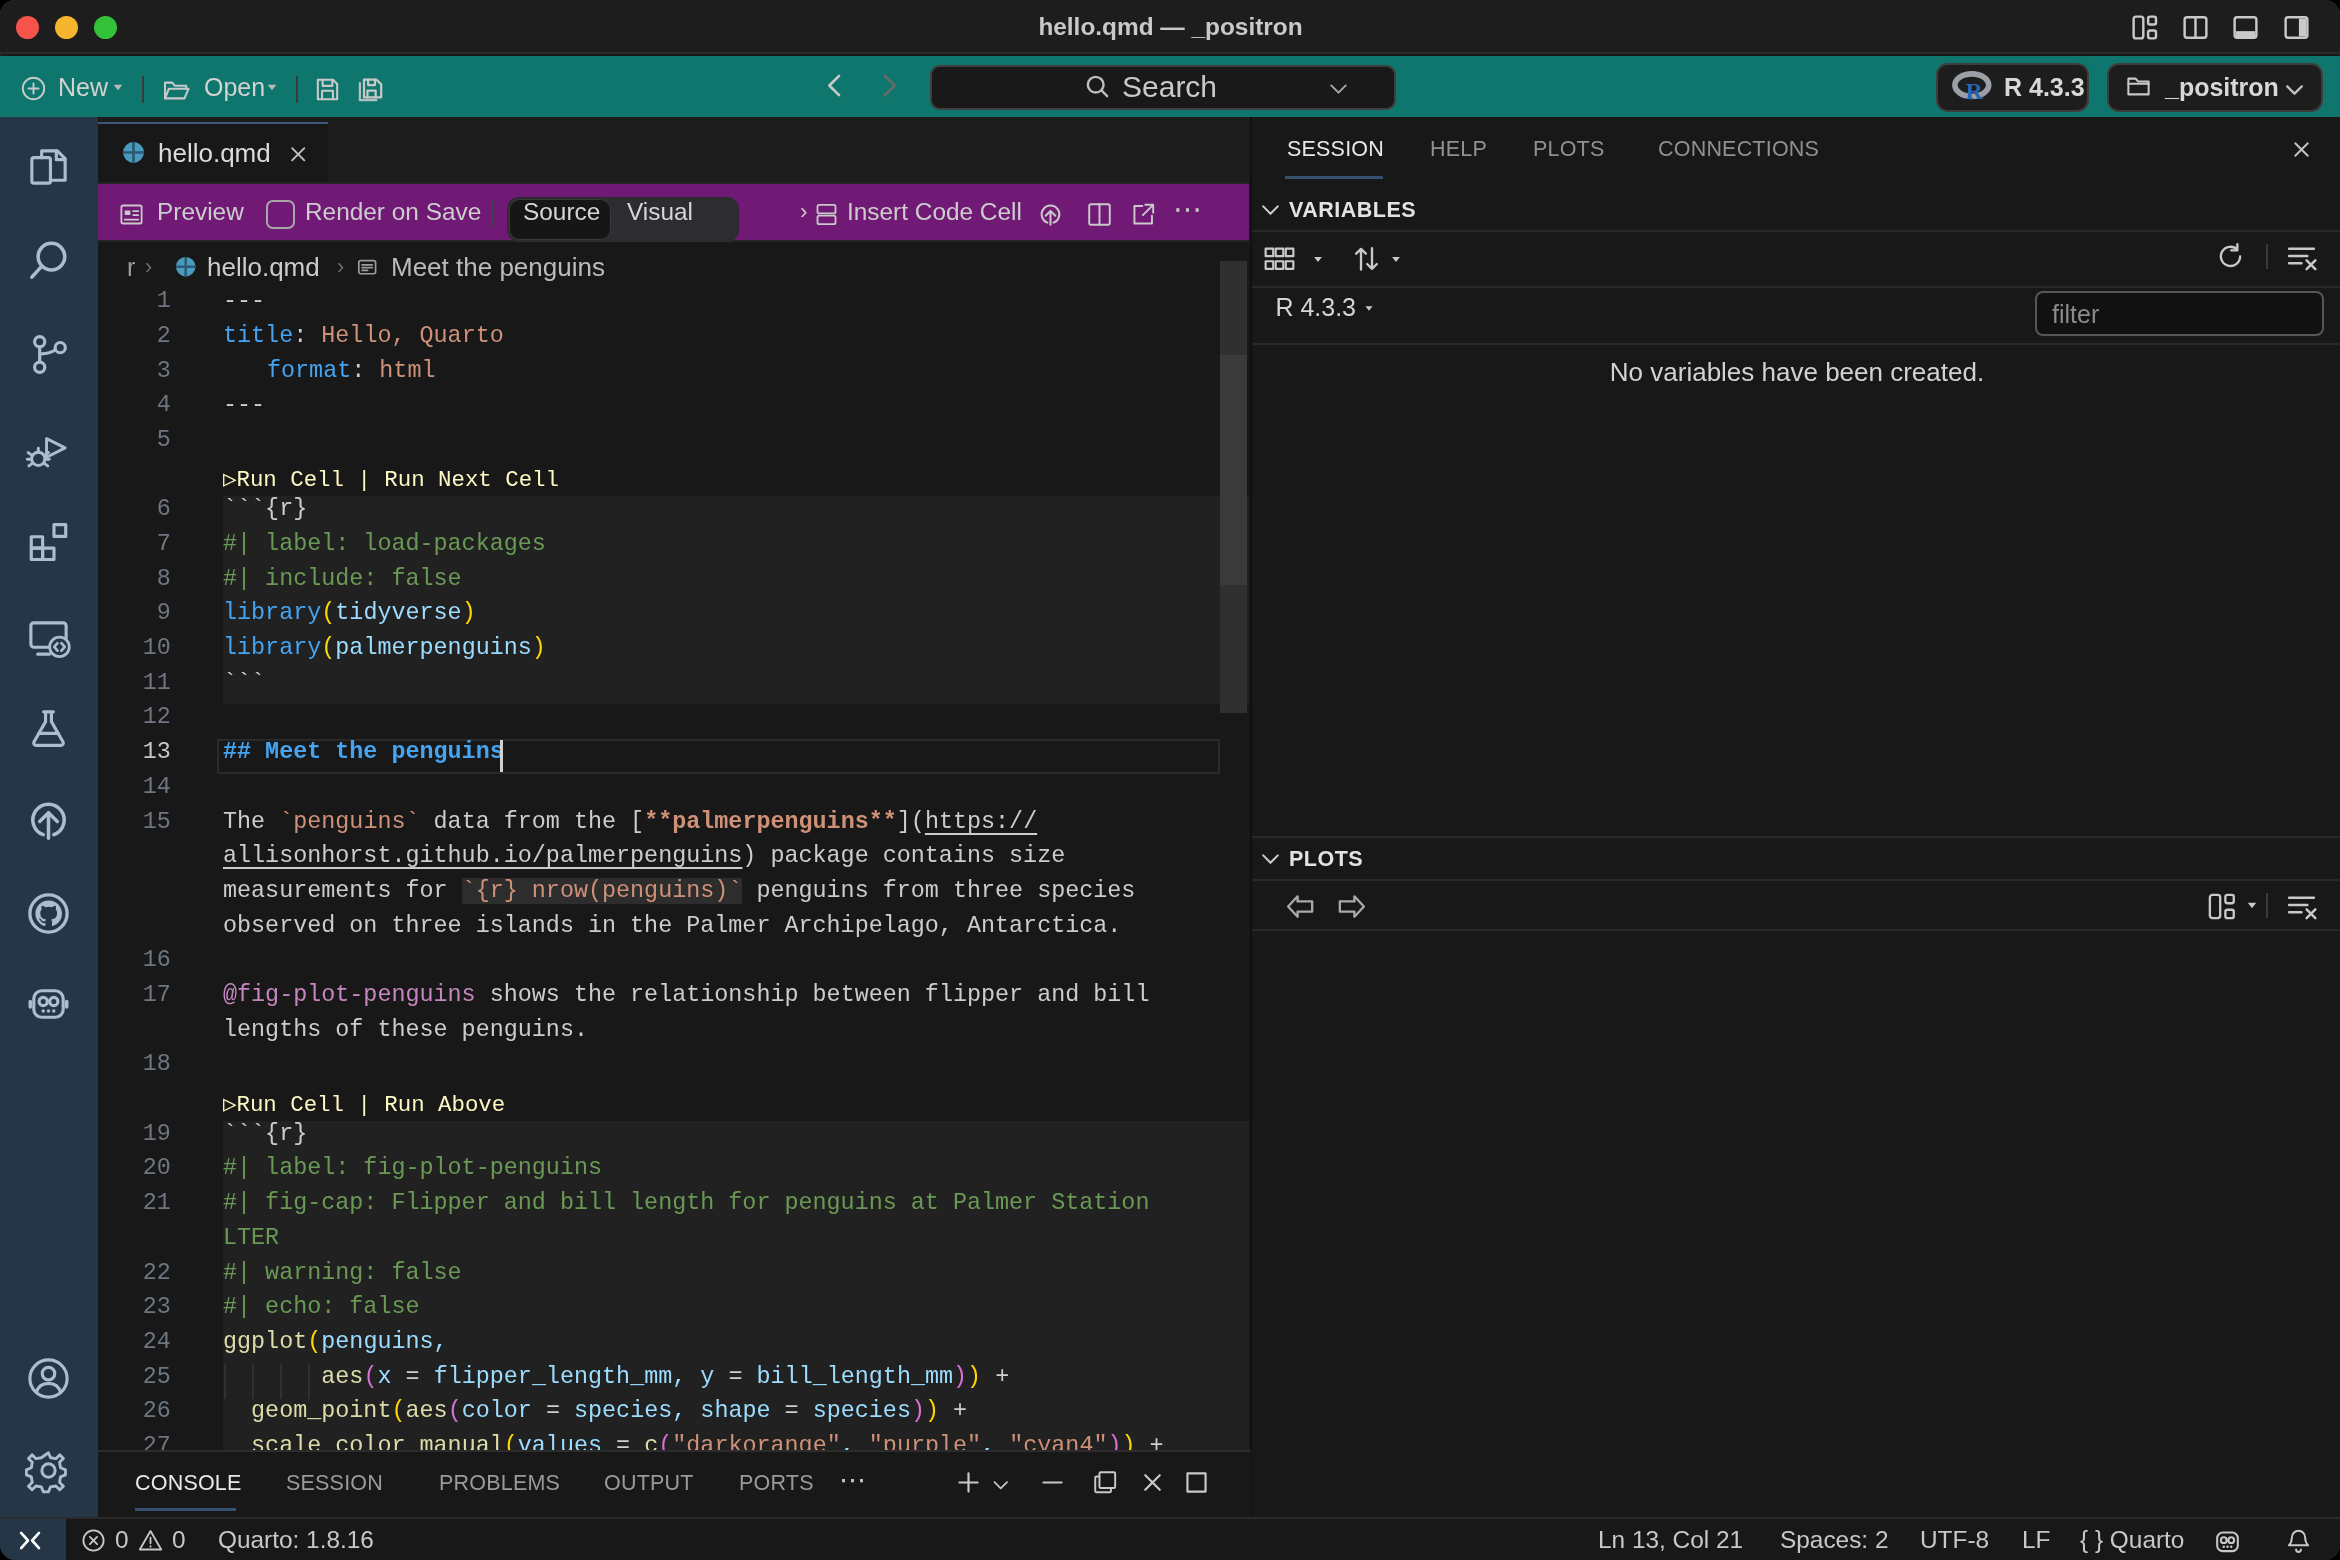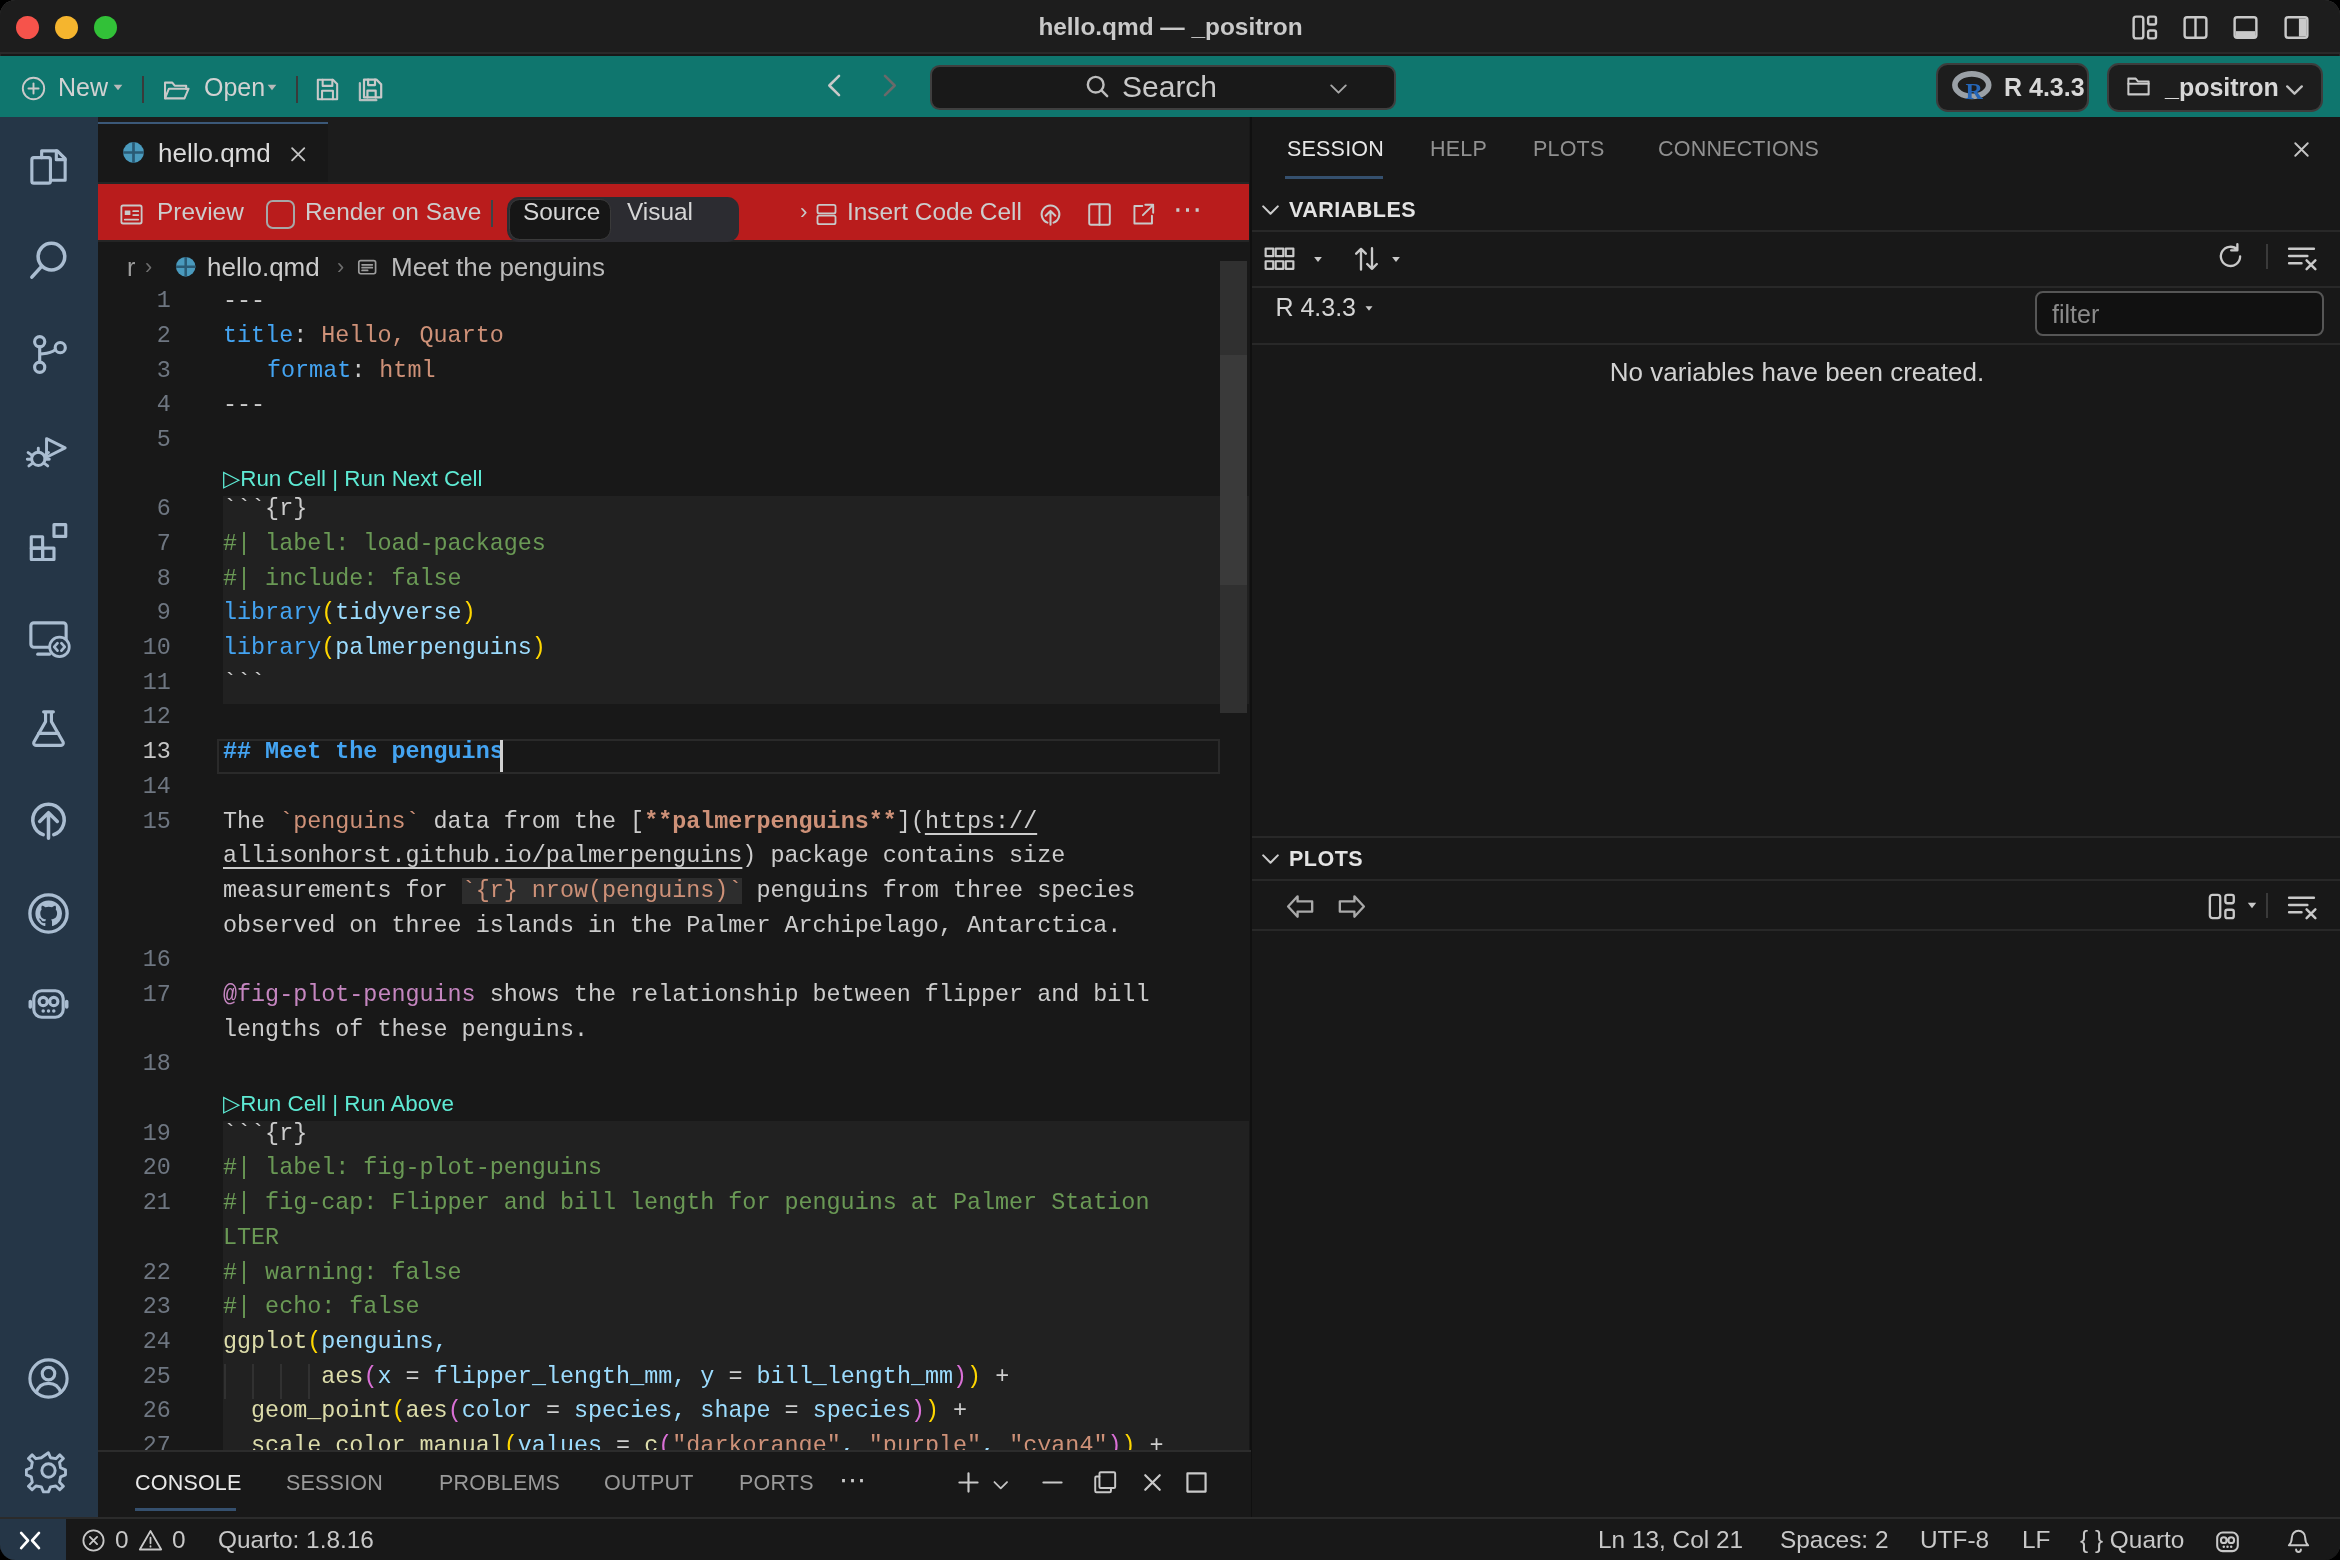--- a/index.html
+++ b/index.html
@@ -17,32 +17,32 @@
 .caret{position:absolute;width:0;height:0;border-left:7.8px solid transparent;border-right:7.8px solid transparent;border-top:9.8px solid #b9b9b9;top:27px;}
 #searchbox{position:absolute;left:930px;top:8.8px;width:466px;height:45px;background:#191919;border:2px solid #3f3f3f;border-radius:9.8px;}
 .topbtn{position:absolute;top:6.8px;height:49px;background:#1d1d1d;border:2px solid #3d3d3d;border-radius:11.7px;}
 
 #activitybar{position:absolute;left:0;top:117px;width:98px;height:1400px;background:#253647;}
 
 #editor{position:absolute;left:98px;top:117px;width:1151px;height:1333px;background:#181818;overflow:hidden;}
 #tabstrip{position:absolute;left:0;top:0;width:1151px;height:65px;background:#1c1c1c;}
 #tab1{position:absolute;left:0;top:4.9px;width:230px;height:60px;background:#181818;border-top:2.9px solid #3b5878;}
 #tab1 .tname{position:absolute;left:60px;top:13.7px;font-size:26px;color:#dcdcdc;}
-#edtoolbar{position:absolute;left:0;top:65px;width:1151px;height:60px;background:#b91c1c;border-top:2px solid #252525;border-bottom:2px solid #252525;}
+#edtoolbar{position:absolute;left:0;top:65px;width:1151px;height:60px;background:#701a75;border-top:2px solid #252525;border-bottom:2px solid #252525;}
 #breadcrumbs{position:absolute;left:0;top:128px;width:1151px;height:43px;font-size:25px;color:#9d9d9d;}
 .bc{position:absolute;top:50%;transform:translateY(-50%);}
 #codearea{position:absolute;left:0;top:171px;width:1151px;height:1162px;font-family:"Liberation Mono",monospace;font-size:23.4px;}
 .cellbg{position:absolute;left:125px;width:1026px;background:#212121;}
 .crow{position:absolute;left:125px;width:1026px;white-space:pre;}
 .lnum{position:absolute;width:68px;text-align:right;color:#6e7681;}.k{color:#44a4f2}.s{color:#ce9178}.c{color:#6a9955}.v{color:#9cdcfe}
 .f{color:#dcdcaa}.b1{color:#ffd700}.b2{color:#da70d6}.p{color:#c586c0}.o{color:#cfcfcf}
 .h{color:#44a4f2;font-weight:bold}.sb{color:#ce9178;font-weight:bold}
 .lk{color:#cccccc;text-decoration:underline;text-underline-offset:4.9px;}
 .si{color:#ce9178;background:#2d2d2d;}
-.codelens{font-family:Liberation Sans, sans-serif;font-size:22.4px;color:#5eead4;}
+.codelens{font-family:Liberation Mono, monospace;font-size:22.4px;color:#fef9c3;}
 
 #rpanel{position:absolute;left:1250px;top:117px;width:1090px;height:1400px;background:#181818;border-left:2px solid #101010;}
 .ptab{position:absolute;top:0;height:64px;line-height:64px;font-size:21.5px;letter-spacing:0.2px;color:#909090;}
 .secthead{position:absolute;left:0;width:1090px;font-weight:bold;font-size:21.5px;letter-spacing:0.5px;color:#e3e3e3;}
 .hline{position:absolute;left:0;width:1090px;height:2px;background:#282828;}
 
 #bpanel{position:absolute;left:98px;top:1450px;width:1153px;height:67px;background:#181818;border-top:2px solid #2c2c2c;}
 .btab{position:absolute;top:0;height:64px;line-height:62px;font-size:21.5px;letter-spacing:0.2px;color:#9a9a9a;}
 
 #statusbar{position:absolute;left:0;top:1517px;width:2341px;height:43px;background:#181818;border-top:2px solid #2b2b2b;font-size:24.4px;color:#c8c8c8;}

